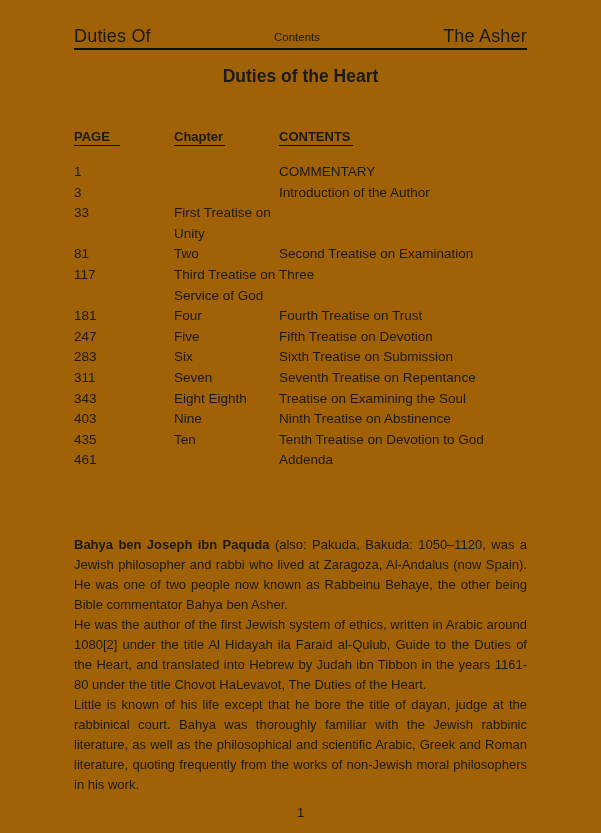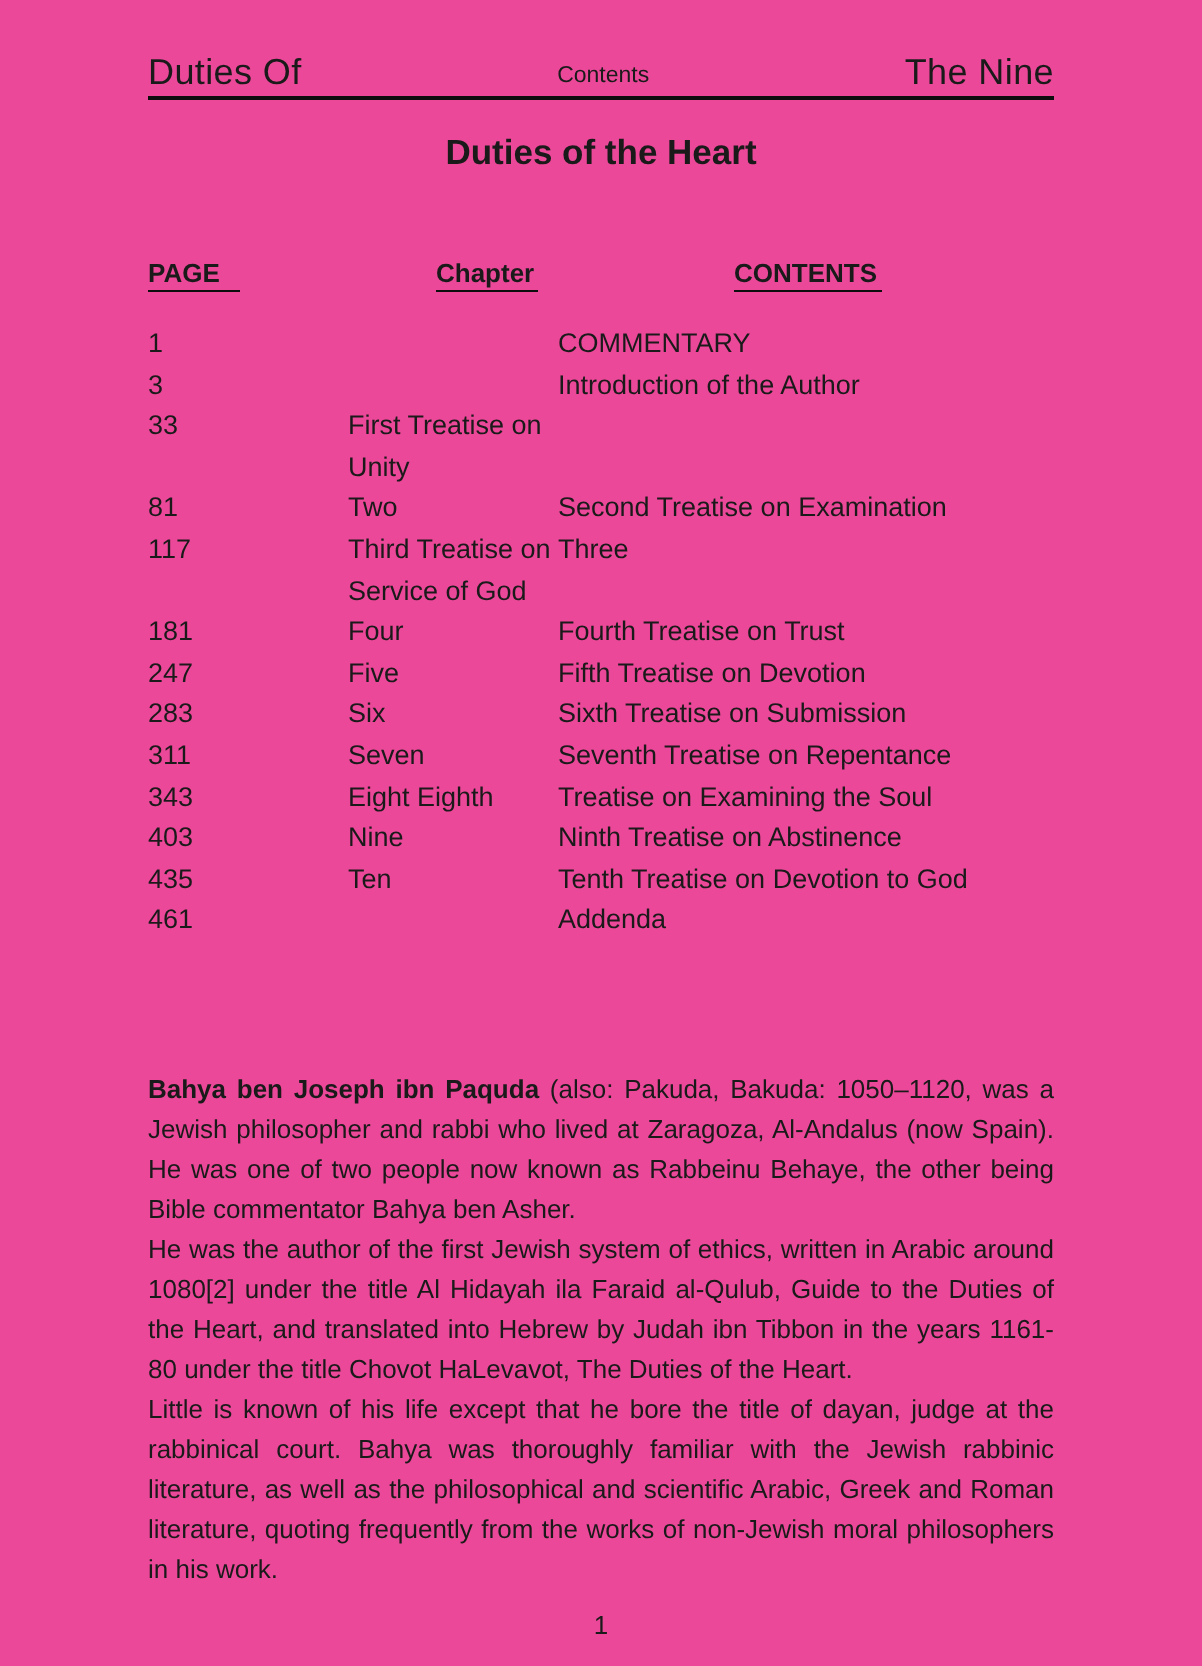--- a/index.html
+++ b/index.html
@@ -2,21 +2,21 @@
 <html><head>
 <meta charset="utf-8">
 <style>
   * { margin: 0; padding: 0; box-sizing: border-box; }
   html, body { background: #e8e8e8; }
   .page {
     position: relative;
     width: 601px;
     height: 833px;
     margin: 0 auto;
-    background: #ec4899;
+    background: #a16207;
     font-family: "Liberation Sans", sans-serif;
     color: #1a1a1a;
     overflow: hidden;
   }
   .content { margin: 0 74px; width: 453px; }
 
   
   .running-header {
     display: flex;
     justify-content: space-between;
@@ -36,21 +36,21 @@
     font-weight: bold;
   }
 
   
   .toc { margin-top: 40px; font-size: 13.5px; }
   .toc-header-row, .toc-row {
     display: grid;
     grid-template-columns: 100px 105px 1fr;
     line-height: 20.6px;
   }
-  .toc-header-row { font-weight: bold; font-size: 13px; margin-bottom: 15px; gap: 44px; }
+  .toc-header-row { font-weight: bold; font-size: 13px; margin-bottom: 15px; }
   .col-head { display: inline-block; border-bottom: 1.5px solid #0d0d0d; line-height: 17px; }
   .col-head.page-head { padding-right: 10px; }
   .col-head.chapter-head, .col-head.contents-head { padding-right: 2px; text-align: right; }
   .col-head-wrap { line-height: 20px; }
 
   
   .bio {
     margin-top: 64px;
     font-size: 13px;
     line-height: 20px;
@@ -71,21 +71,21 @@
 </style>
 </head>
 <body>
 
 <div class="page">
   <div class="content">
 
     <div class="running-header">
       <span class="rh-big">Duties Of</span>
       <span class="rh-small">Contents</span>
-      <span class="rh-big">The Nine</span>
+      <span class="rh-big">The Asher</span>
     </div>
 
     <div class="doc-title">Duties of the Heart</div>
 
     <div class="toc">
       <div class="toc-header-row">
         <span class="col-head-wrap"><span class="col-head page-head">PAGE</span></span>
         <span class="col-head-wrap"><span class="col-head chapter-head">Chapter</span></span>
         <span class="col-head-wrap"><span class="col-head contents-head">CONTENTS</span></span>
       </div>

